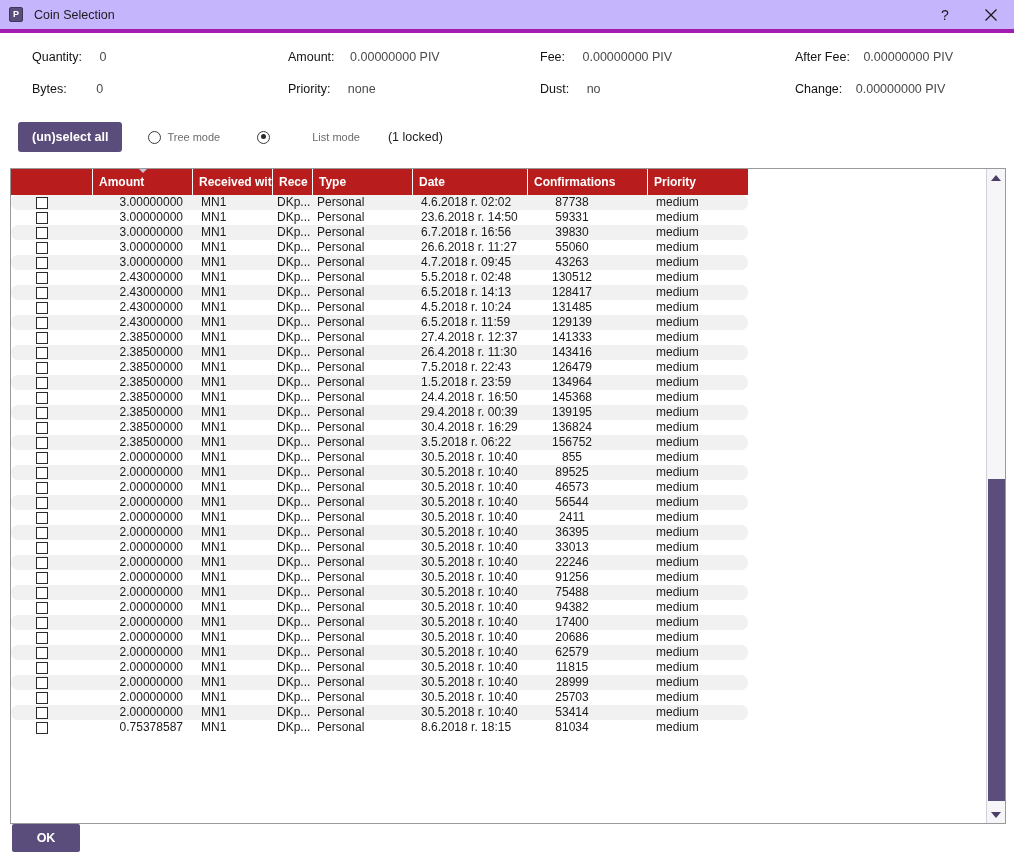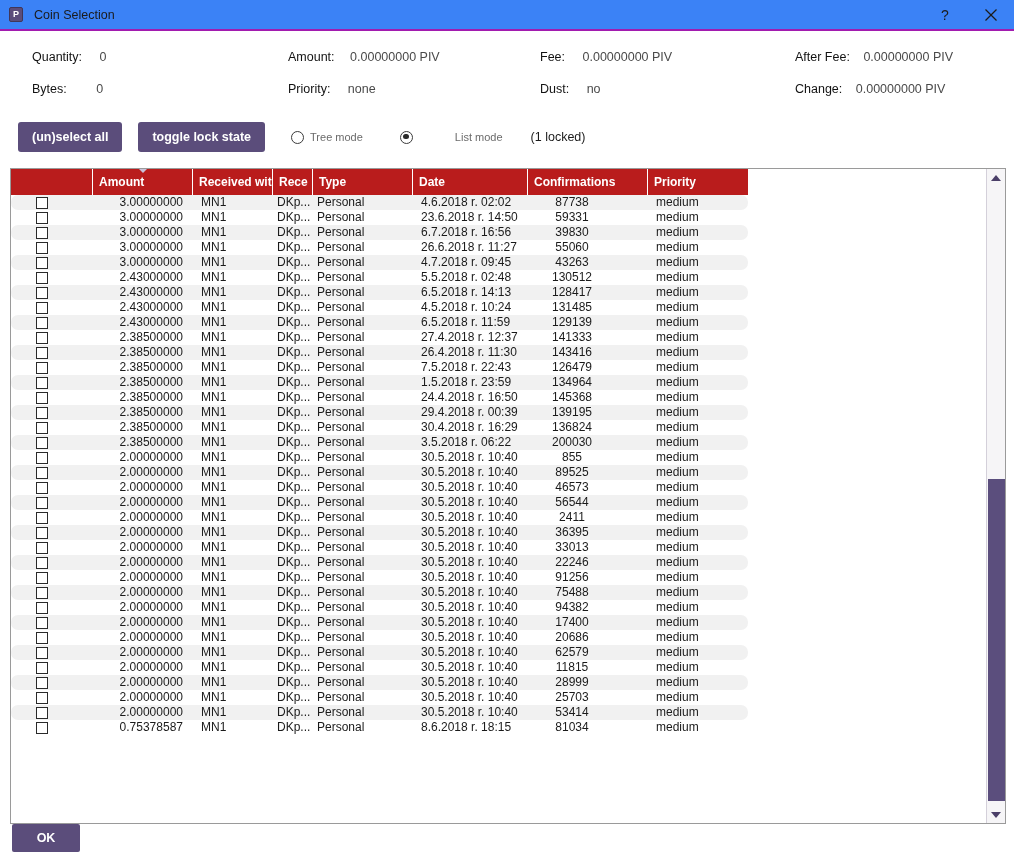--- a/index.html
+++ b/index.html
@@ -15,22 +15,22 @@
     color: #000000;
     overflow: hidden;
     position: relative;
   }
 
   
   .titlebar {
     height: 29px;
     display: flex;
     align-items: center;
-    background: #3b82f6;
-    border-bottom: 2px solid #a21caf;
+    background: #c4b5fd;
+    border-bottom: 4px solid #a21caf;
     position: relative;
   }
   .app-icon {
     width: 16px; height: 16px;
     margin-left: 9px;
     position: relative;
     flex: 0 0 auto;
   }
   .app-icon .shield {
     width: 14px; height: 15px;
@@ -363,21 +363,20 @@
     <span class="sum-value" style="margin-left:10px;">0.00000000 PIV</span>
   </div>
   <div class="sum-cell" style="left:795px; top:53px;">
     <span class="sum-label">Change:</span>
     <span class="sum-value" style="margin-left:10px;">0.00000000 PIV</span>
   </div>
 </div>
 
 <div class="toolbar">
   <button class="btn" id="btn-unselect-all">(un)select all</button>
-  <button class="btn" id="btn-toggle-lock">toggle lock state</button>
 
   <div class="radio-wrap">
     <span class="radio-dot"></span>
     <span class="radio-label">Tree mode</span>
   </div>
   <div class="radio-wrap second">
     <span class="radio-dot checked"></span>
     <span class="radio-label">List mode</span>
   </div>
 
@@ -607,21 +606,21 @@
       </div>
       <div class="row odd">
         <div class="cell c0">
           <span class="chkbox"></span>
         </div>
         <div class="cell c1">2.38500000</div>
         <div class="cell c2">MN1</div>
         <div class="cell c3">DKp...</div>
         <div class="cell c4">Personal</div>
         <div class="cell c5">3.5.2018 r. 06:22</div>
-        <div class="cell c6">200030</div>
+        <div class="cell c6">156752</div>
         <div class="cell c7">medium</div>
       </div>
       <div class="row">
         <div class="cell c0">
           <span class="chkbox"></span>
         </div>
         <div class="cell c1">2.00000000</div>
         <div class="cell c2">MN1</div>
         <div class="cell c3">DKp...</div>
         <div class="cell c4">Personal</div>

